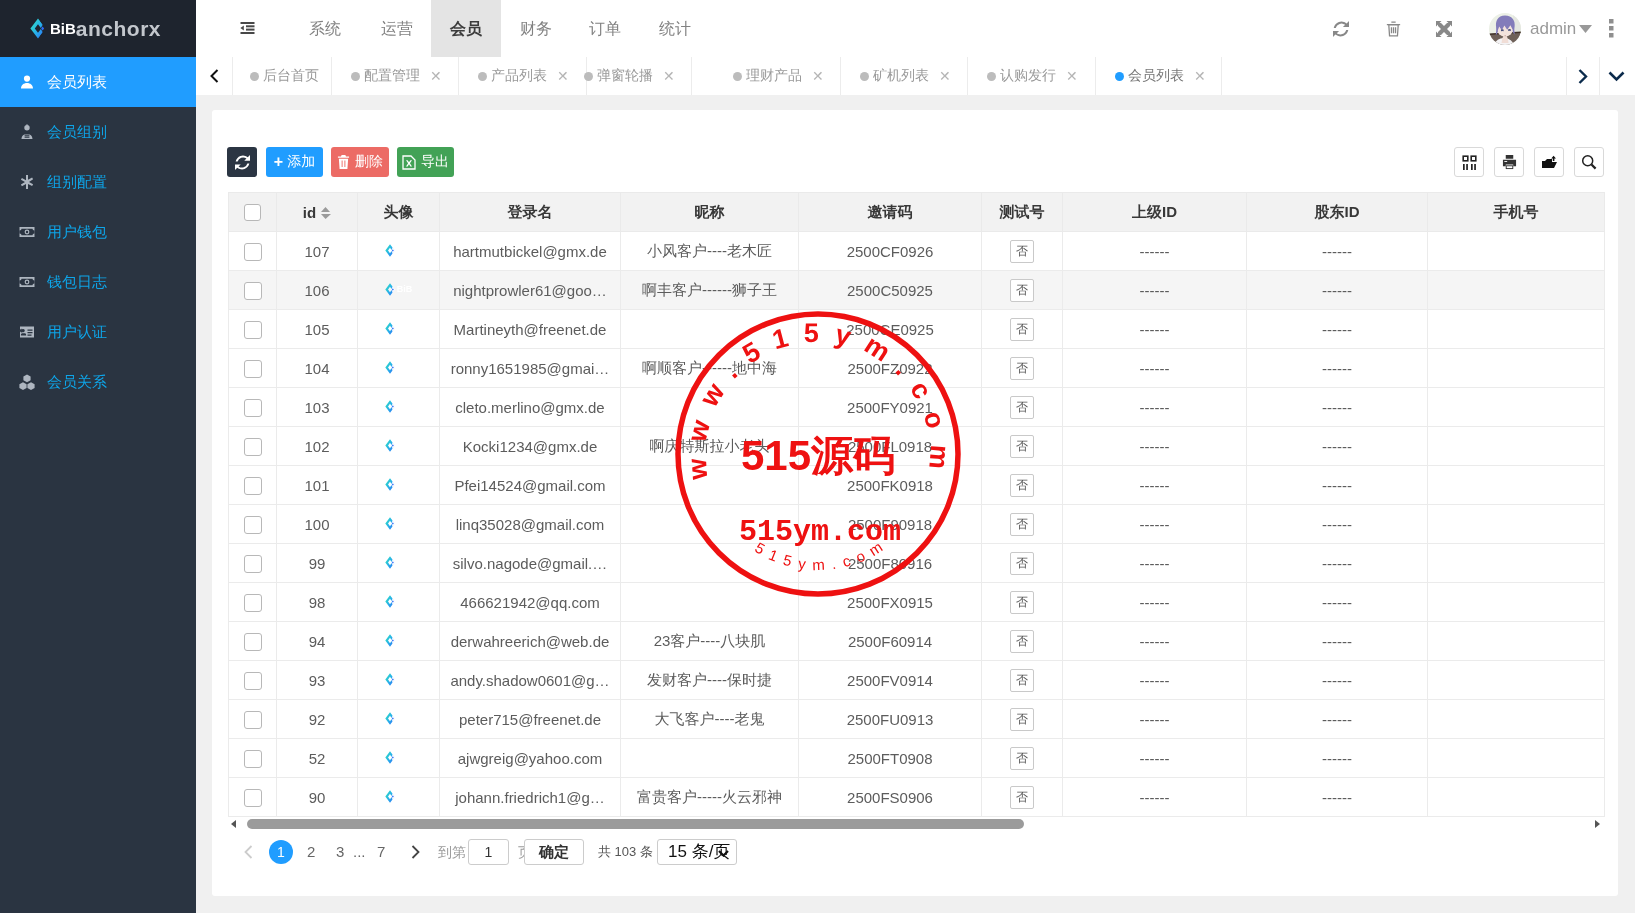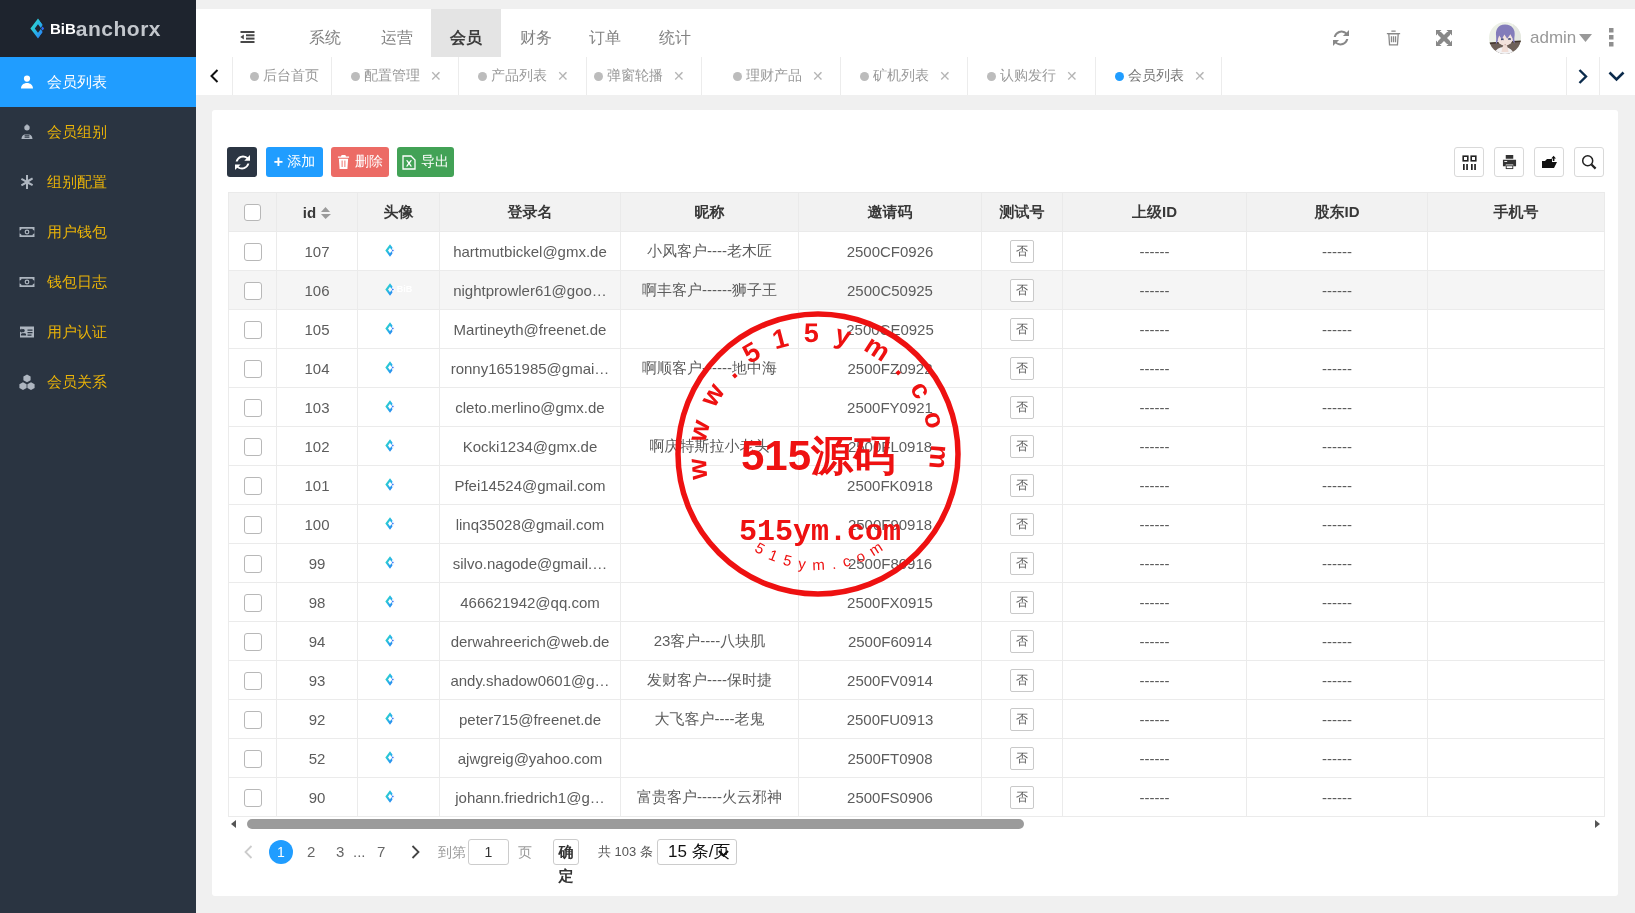--- a/index.html
+++ b/index.html
@@ -2,25 +2,25 @@
 <html><head>
 <meta charset="utf-8">
 <style>
 * { margin:0; padding:0; box-sizing:border-box; }
 html,body { width:1635px; height:913px; overflow:hidden; font-family:"Liberation Sans", sans-serif; background:#f0f0f0; }
 #page { position:relative; width:1635px; height:913px; }
 .abs { position:absolute; }
 
 #logo { left:0; top:0; width:196px; height:57px; background:#1e242e; display:flex; align-items:center; }
 #sidebar { left:0; top:57px; width:196px; height:856px; background:#2a3441; }
-.mitem { height:50px; display:flex; align-items:center; color:#eab308; font-size:15px; }
+.mitem { height:50px; display:flex; align-items:center; color:#0ea5e9; font-size:15px; }
 .mitem .micon { width:16px; height:16px; margin-left:19px; margin-right:12px; flex:none; }
 .mitem.act { background:#209dff; color:#fff; }
 
-#topnav { left:196px; top:0; width:1439px; height:60px; background:#fff; border-bottom:1px solid #e7e7e7;margin-top:9px; }
+#topnav { left:196px; top:0; width:1439px; height:60px; background:#fff; border-bottom:1px solid #e7e7e7; }
 .navitem { position:absolute; top:0; height:57px; width:70px; line-height:57px; text-align:center; font-size:16px; color:#828282; }
 .navitem.act { background:#e4e4e4; color:#3c3c3c; }
 
 #tabbar { left:196px; top:57px; width:1439px; height:38px; background:#fff; }
 .tab { position:absolute; top:0; height:38px; display:flex; align-items:center; border-right:1px solid #ececec; font-size:14px; color:#999; }
 .tab .dot { width:9px; height:9px; border-radius:50%; background:#bcbcbc; margin-right:4px; }
 .tab.act .dot { background:#209dff; }
 .tab.act { color:#777; }
 .tab .x { color:#b5b5b5; font-size:14px; margin-left:10px; }
 
@@ -164,21 +164,21 @@
 
   <div id="tabbar" class="abs">
     <div class="abs" style="left:0;top:0;width:37px;height:38px;border-right:1px solid #ececec;display:flex;align-items:center;justify-content:center">
         <svg width="9" height="14" viewBox="0 0 9 14">
           <path d="M7.5 1 L1.5 7 L7.5 13" stroke="#111" stroke-width="2" fill="none"></path>
         </svg>
       </div>
     <div class="tab" style="left:37px;width:99px;padding-left:17px"><span class="dot"></span>后台首页</div>
     <div class="tab" style="left:136px;width:127px;padding-left:19px"><span class="dot"></span>配置管理<span class="x">✕</span></div>
     <div class="tab" style="left:263px;width:128px;padding-left:19px"><span class="dot"></span>产品列表<span class="x">✕</span></div>
-    <div class="tab" style="left:379px;width:127px;padding-left:19px"><span class="dot"></span>弹窗轮播<span class="x">✕</span></div>
+    <div class="tab" style="left:369px;width:127px;padding-left:19px"><span class="dot"></span>弹窗轮播<span class="x">✕</span></div>
     <div class="tab" style="left:518px;width:127px;padding-left:19px"><span class="dot"></span>理财产品<span class="x">✕</span></div>
     <div class="tab" style="left:645px;width:127px;padding-left:19px"><span class="dot"></span>矿机列表<span class="x">✕</span></div>
     <div class="tab" style="left:772px;width:128px;padding-left:19px"><span class="dot"></span>认购发行<span class="x">✕</span></div>
     <div class="tab act" style="left:900px;width:126px;padding-left:19px"><span class="dot"></span>会员列表<span class="x">✕</span></div>
     <div class="abs" style="left:1370px;top:0;width:34px;height:38px;border-left:1px solid #ececec;border-right:1px solid #ececec;display:flex;align-items:center;justify-content:center">
         <svg width="10" height="15" viewBox="0 0 10 15">
           <path d="M1.5 1 L8 7.5 L1.5 14" stroke="#0b2b4c" stroke-width="2.4" fill="none"></path>
         </svg>
       </div>
     <svg class="abs" style="left:1412px;top:14px" width="17" height="11" viewBox="0 0 17 11">
@@ -574,21 +574,21 @@
   <div class="pgtxt" style="left:307px">2</div>
   <div class="pgtxt" style="left:336px">3</div>
   <div class="pgtxt" style="left:353px">...</div>
   <div class="pgtxt" style="left:377px">7</div>
   <svg class="abs" style="left:411px;top:845px" width="9" height="14" viewBox="0 0 9 14">
       <path d="M1.5 1 L7.5 7 L1.5 13" stroke="#444" stroke-width="1.8" fill="none"></path>
     </svg>
   <div class="pgtxt" style="left:438px;color:#9a9a9a;font-size:14px">到第</div>
   <div class="pgbox" style="left:468px;width:41px;line-height:24px">1</div>
   <div class="pgtxt" style="left:518px;color:#9a9a9a;font-size:14px">页</div>
-  <div class="pgbox" style="left:553px;width:26px;line-height:24px;font-weight:bold;font-size:15px">确定</div>
+  <div class="pgbox" style="left:524px;width:60px;line-height:24px;font-weight:bold;font-size:15px">确定</div>
   <div class="pgtxt" style="left:598px;font-size:13px;color:#555">共 103 条</div>
   <div class="pgbox" style="left:657px;width:80px;text-align:left;padding-left:10px;line-height:24px;font-size:17px;color:#111">15 条/页
     <svg width="11" height="7" viewBox="0 0 11 7" style="position:absolute;right:7px;top:10px">
         <path d="M1 1 L5.5 5.5 L10 1" stroke="#111" stroke-width="2.2" fill="none"></path>
       </svg>
   </div>
 
   <svg class="abs" style="left:672px;top:308px" width="292" height="292" viewBox="0 0 292 292">
     <g>
       <circle cx="146" cy="146" r="140" fill="none" stroke="#ee1111" stroke-width="5.5"></circle>

